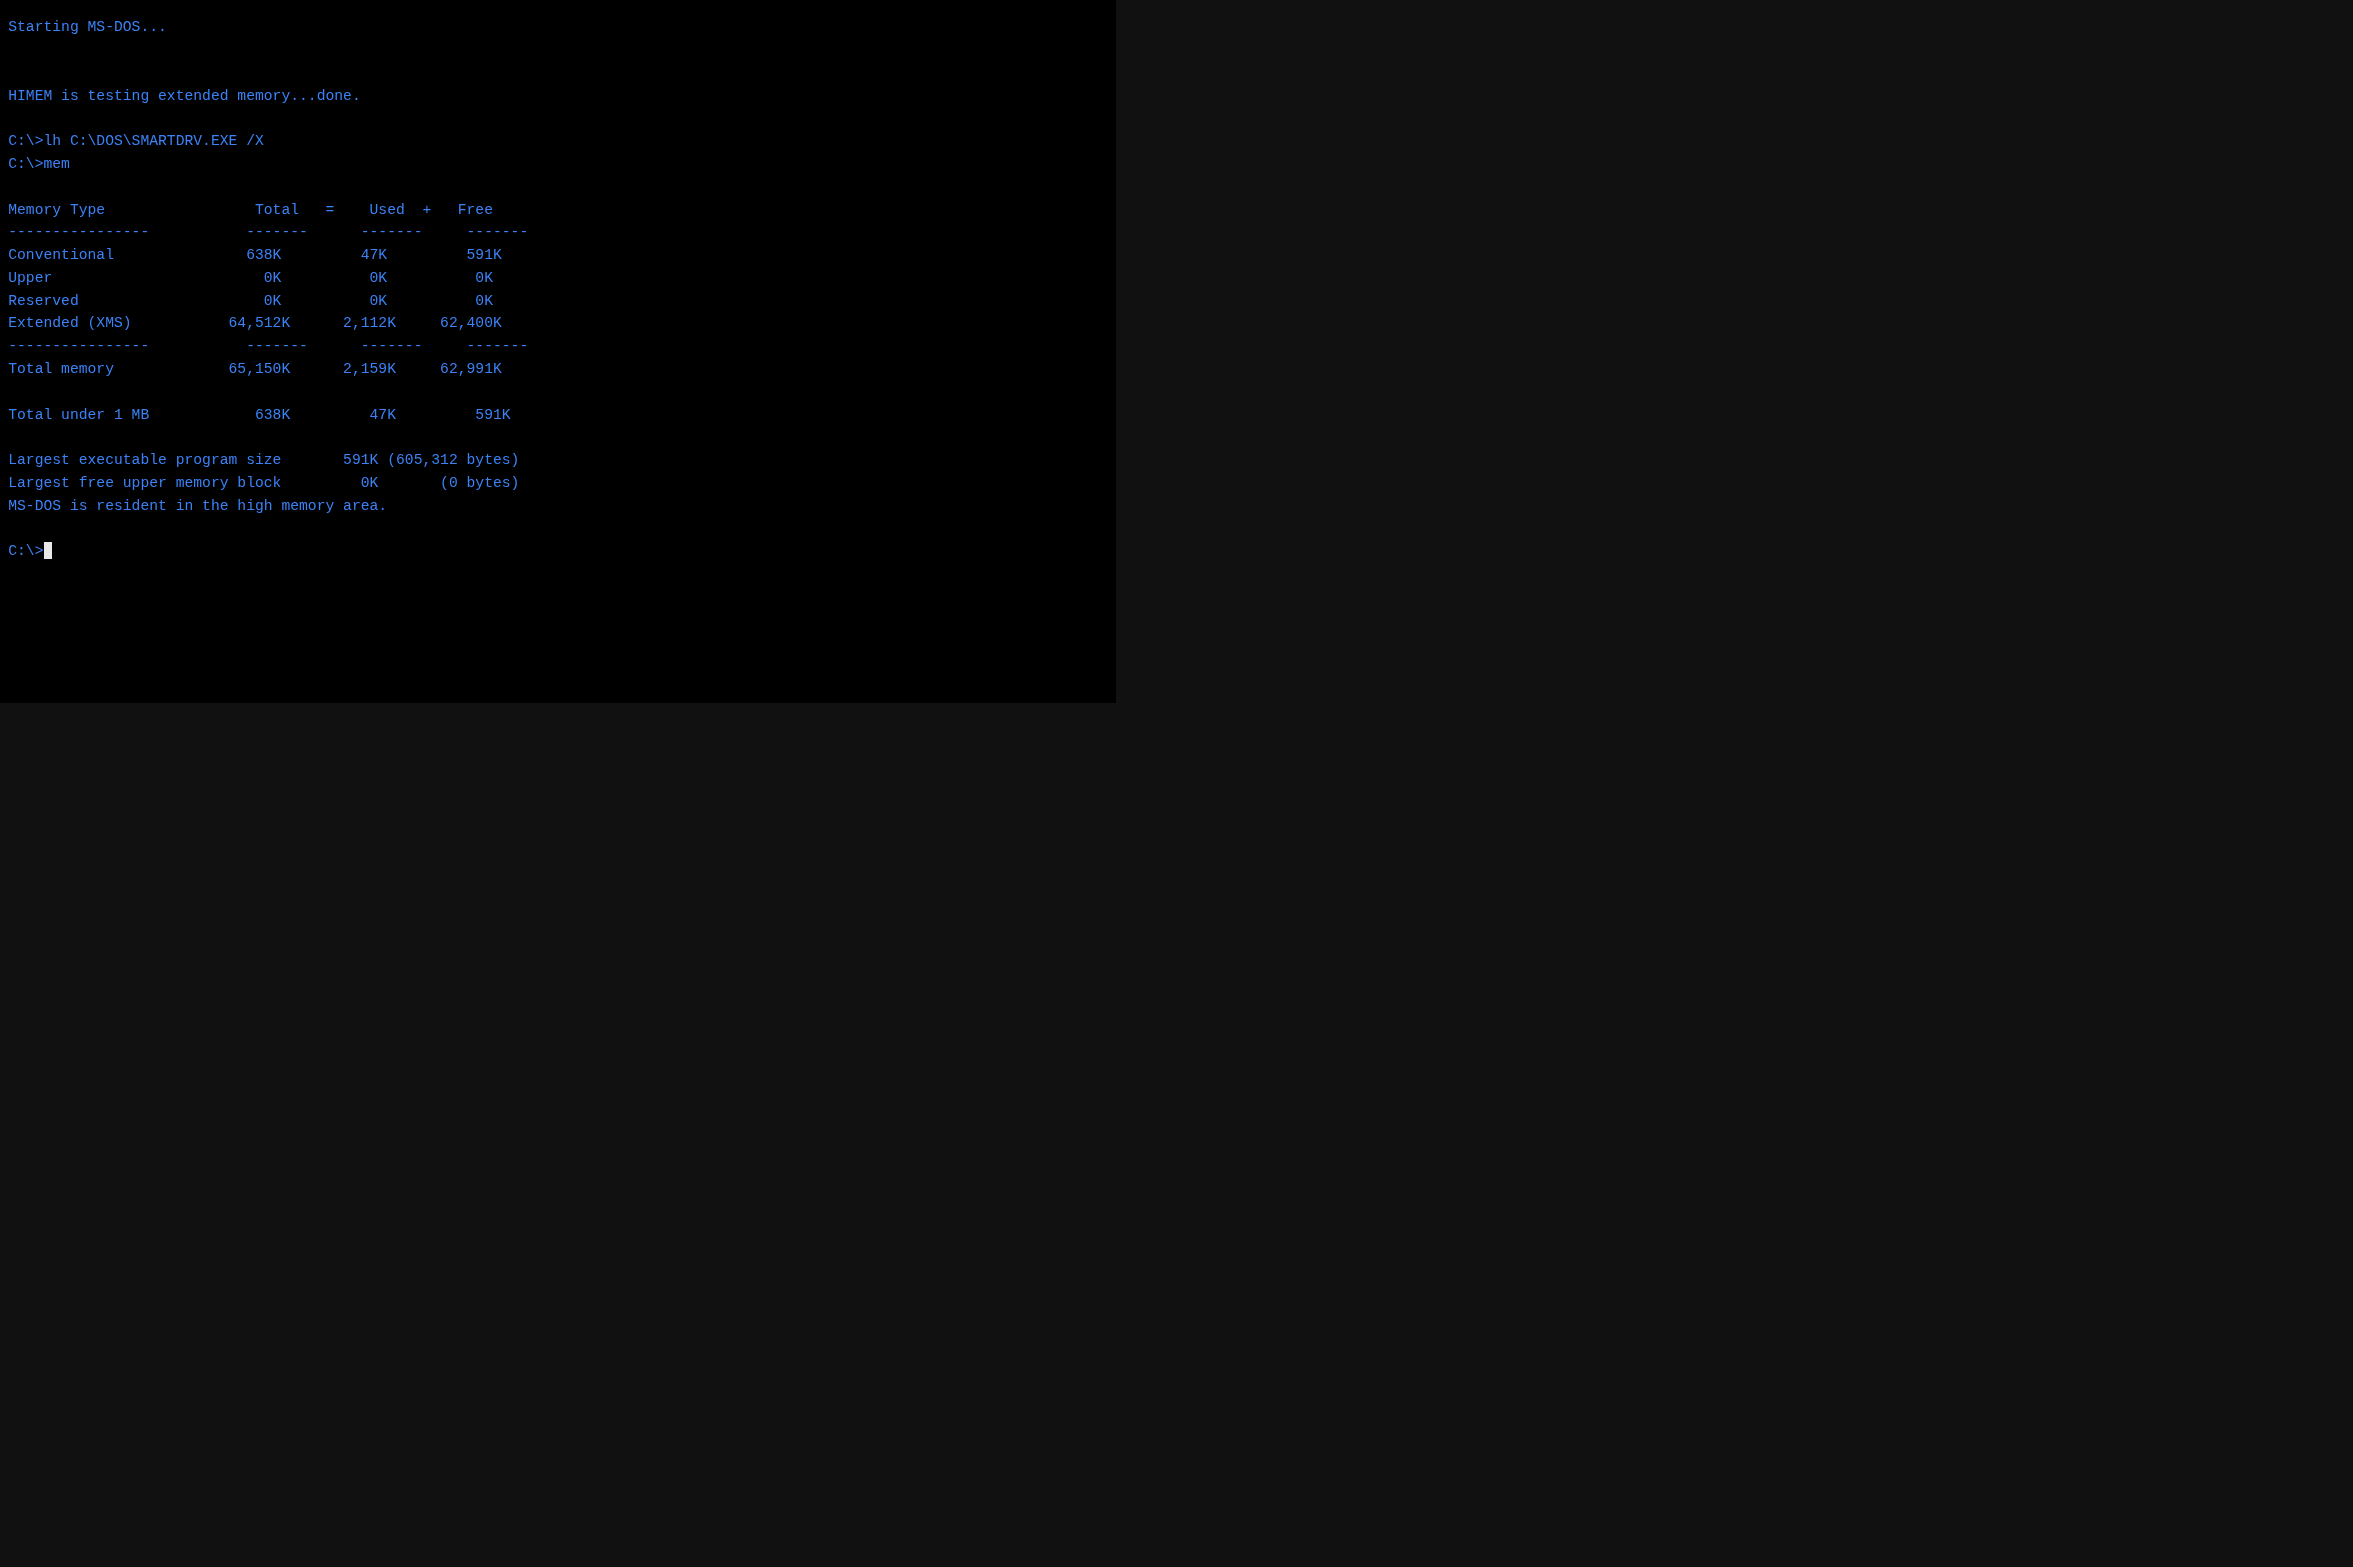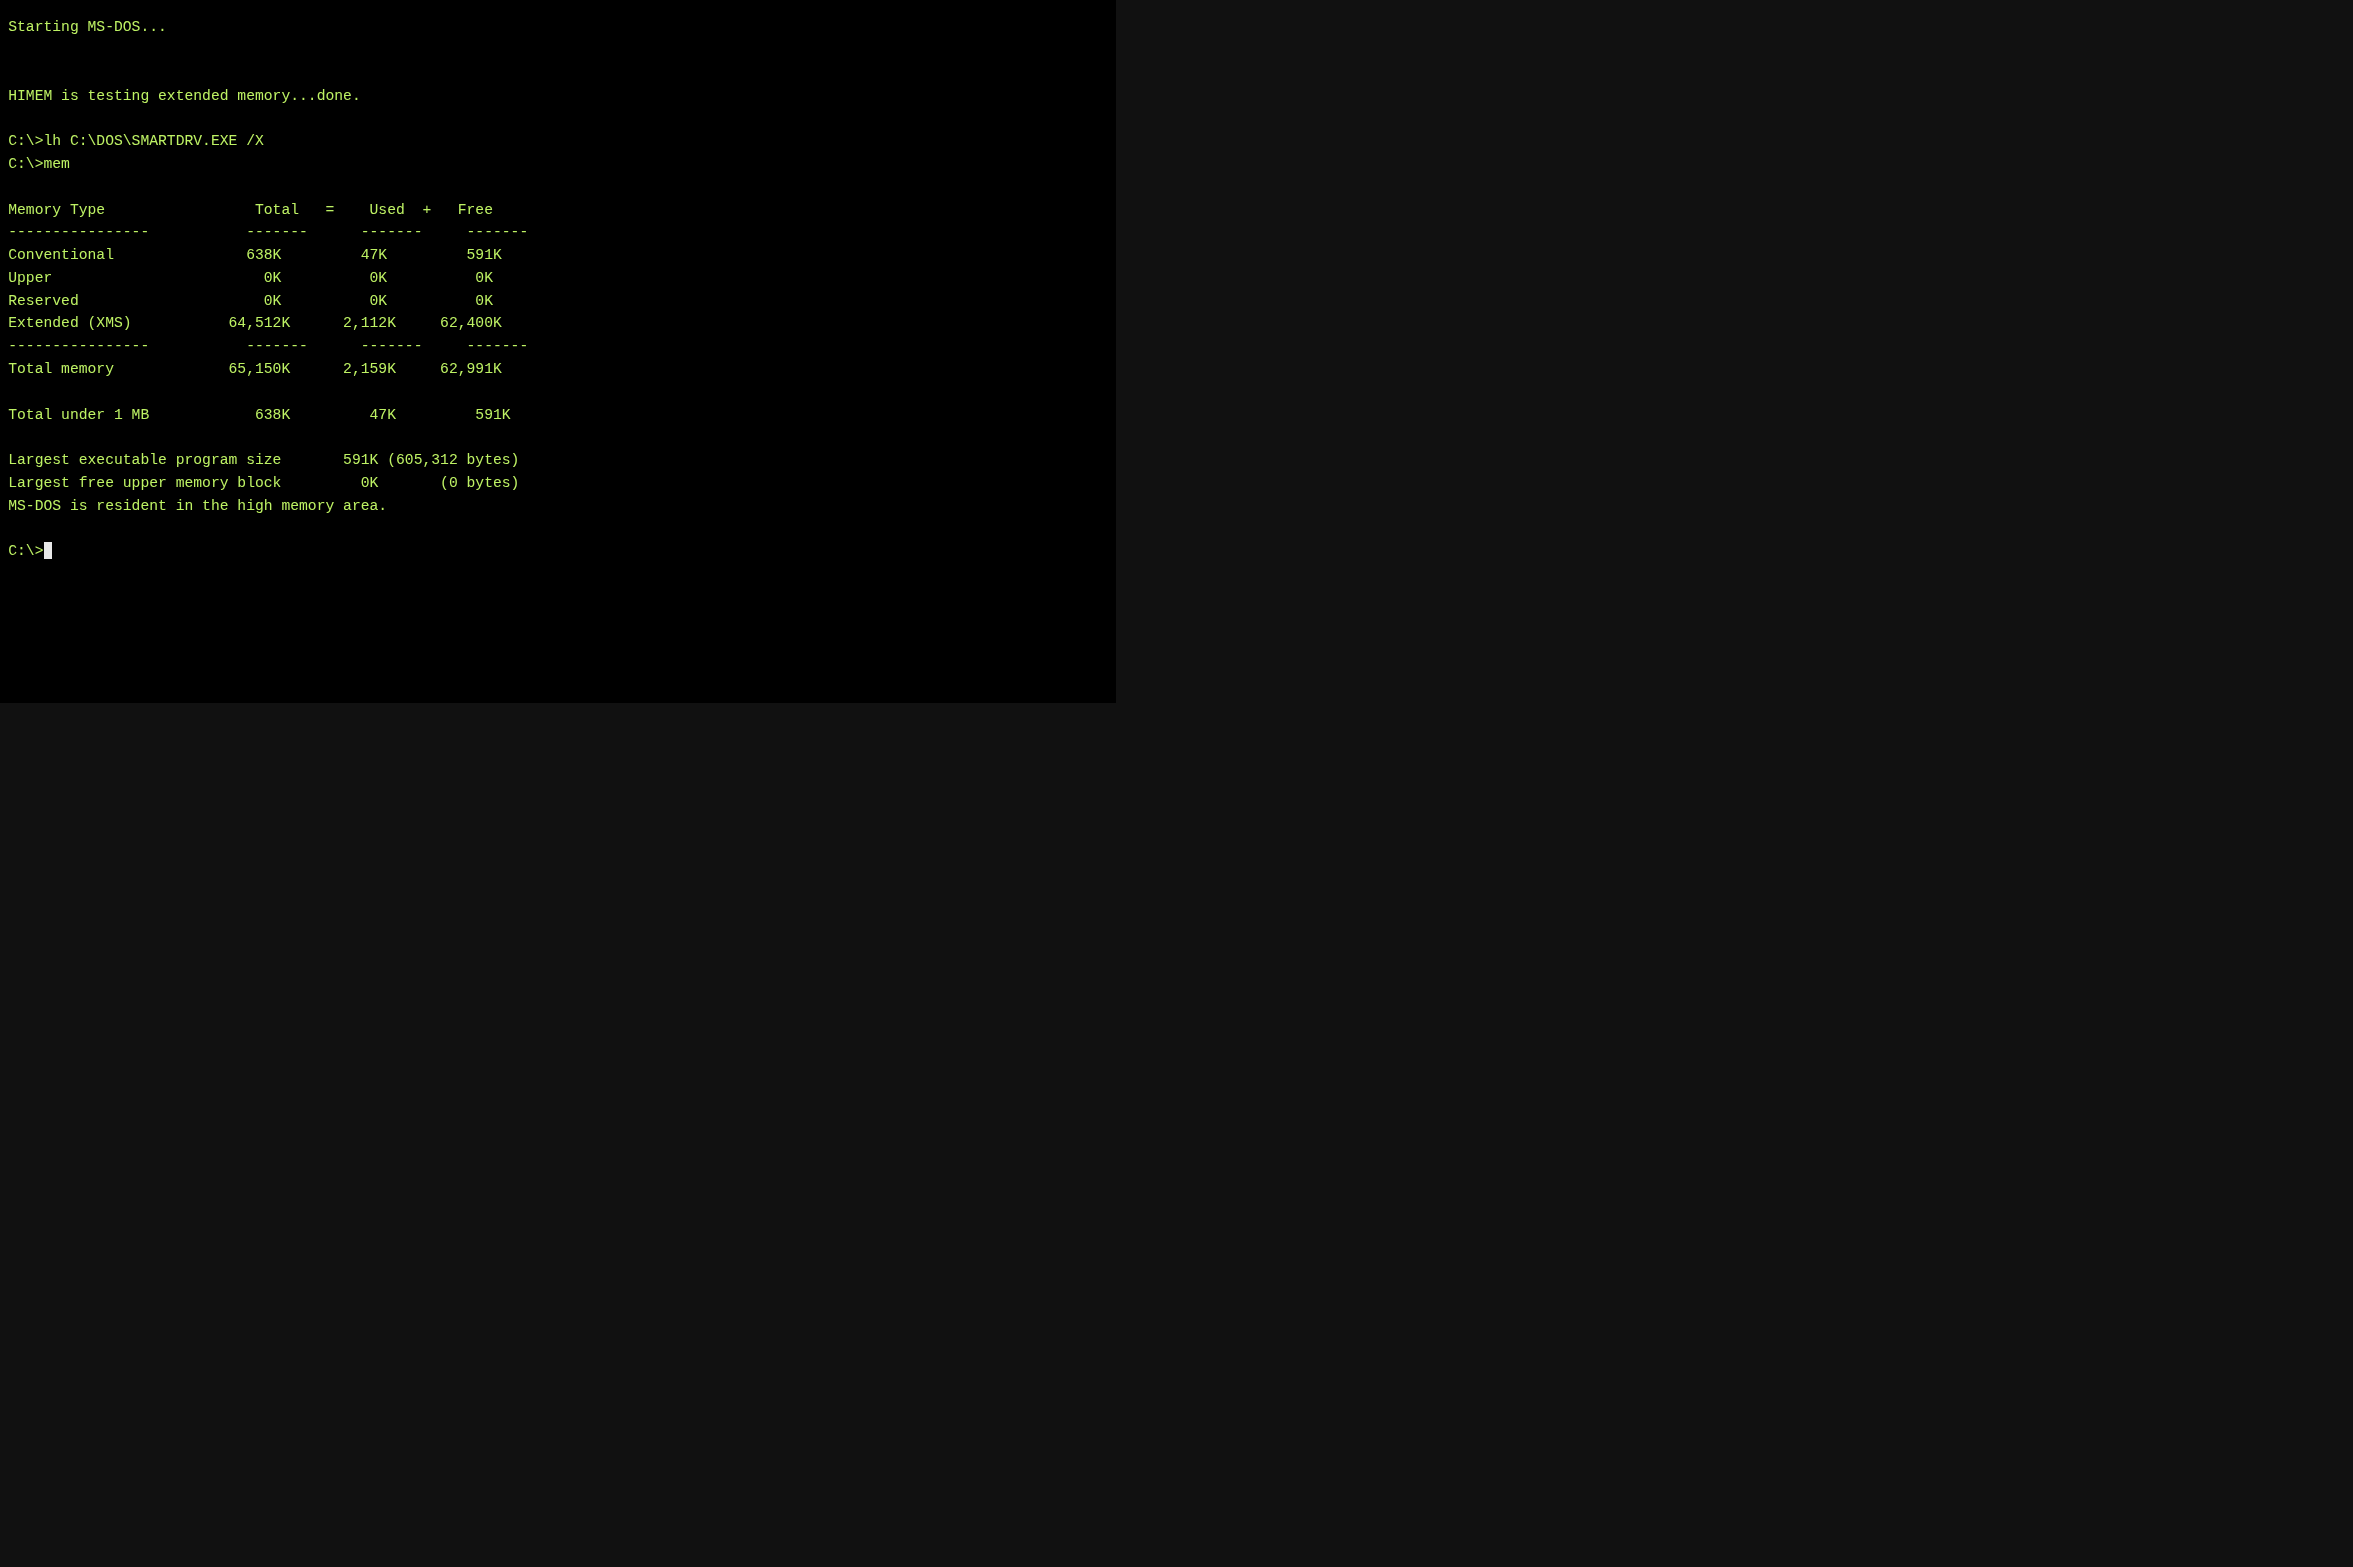--- a/index.html
+++ b/index.html
@@ -17,21 +17,21 @@
       justify-content: center;
     }
 
     .terminal {
       background-color: #000;
       width: 100%;
       min-height: 703px;
       padding: 16.3px 8.2px 16.3px 8.2px;
       font-family: 'Courier New', Courier, monospace;
       font-size: 14.7px;
-      color: #bef264;
+      color: #3b82f6;
       line-height: 1.55;
     }
 
     .terminal pre {
       white-space: pre;
       font-family: inherit;
       font-size: inherit;
       color: inherit;
       line-height: inherit;
     }

